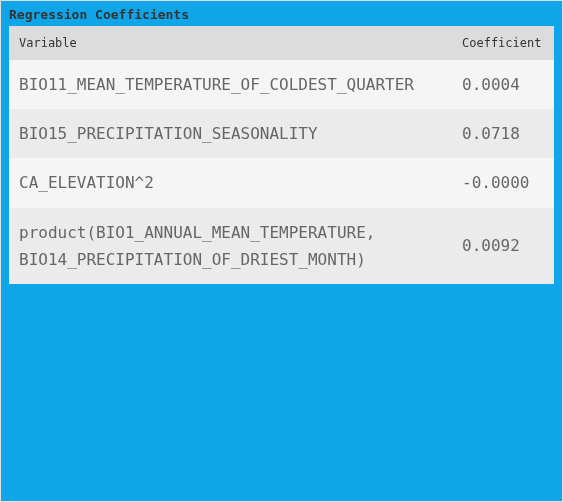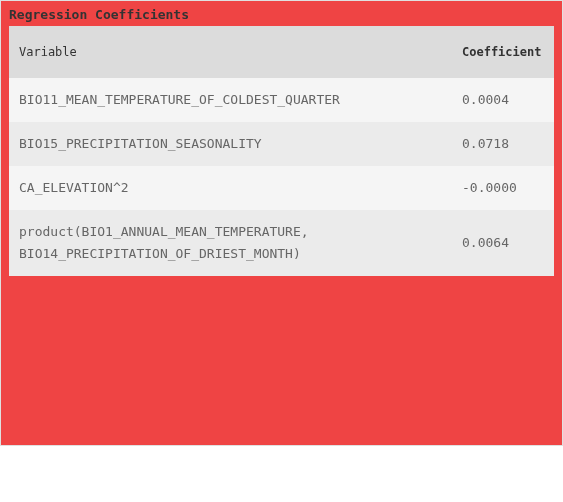--- a/index.html
+++ b/index.html
@@ -5,26 +5,26 @@
     body {
       margin: 0;
       padding: 0;
       background: #fff;
       font-family: "Lucida Console", Monaco, monospace;
       font-size: 12px;
       color: #555;
     }
     .panel {
       width: 563px;
-      height: 446px;
+      height: 502px;
       box-sizing: border-box;
       border: 1px solid #e0e0e0;
       overflow: hidden;
       position: relative;
-      background: #ef4444;
+      background: #0ea5e9;
     }
     .panel-title {
       font-weight: bold;
       color: #333;
       padding: 6px 8px 4px 8px;
       font-size: 13px;
     }
     .table-wrap {
       padding: 0 8px 8px 8px;
       height: calc(100% - 26px);
@@ -33,30 +33,29 @@
     table {
       width: 100%;
       border-collapse: collapse;
       table-layout: fixed;
     }
     thead th {
       background: #dcdcdc;
       color: #333;
       font-weight: normal;
       text-align: left;
-      padding: 19px 10px;
+      padding: 10px 10px;
       font-size: 12px;
     }
     thead th:last-child {
       width: 82px;
-      font-weight: bold;
     }
     tbody td {
       padding: 11px 10px;
-      font-size: 13px;
+      font-size: 16px;
       color: #666;
       vertical-align: middle;
       word-break: break-word;
       line-height: 1.7;
     }
     tbody tr:nth-child(odd) {
       background: #f5f5f5;
     }
     tbody tr:nth-child(even) {
       background: #ebebeb;
@@ -83,18 +82,18 @@
           <tr>
             <td>BIO15_PRECIPITATION_SEASONALITY</td>
             <td>0.0718</td>
           </tr>
           <tr>
             <td>CA_ELEVATION^2</td>
             <td>-0.0000</td>
           </tr>
           <tr>
             <td>product(BIO1_ANNUAL_MEAN_TEMPERATURE, BIO14_PRECIPITATION_OF_DRIEST_MONTH)</td>
-            <td>0.0064</td>
+            <td>0.0092</td>
           </tr>
         </tbody>
     </table>
   </div>
 </div>
 
 </body></html>

